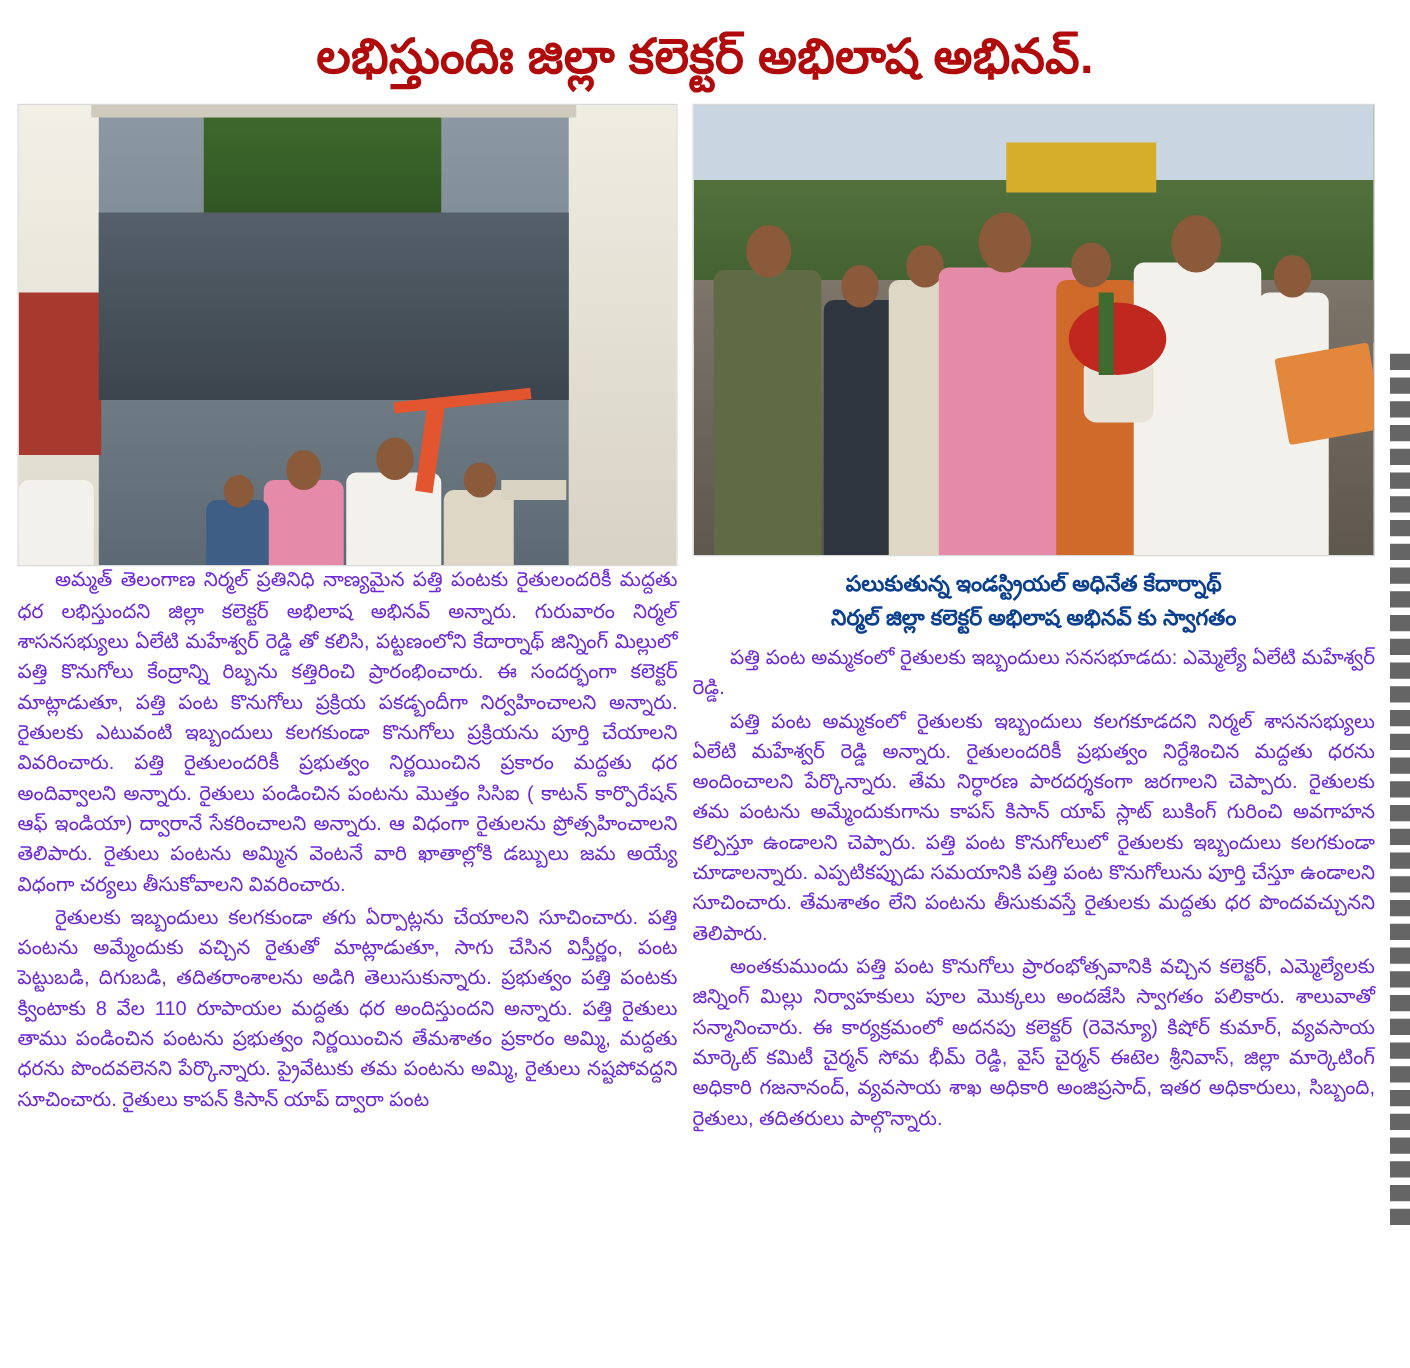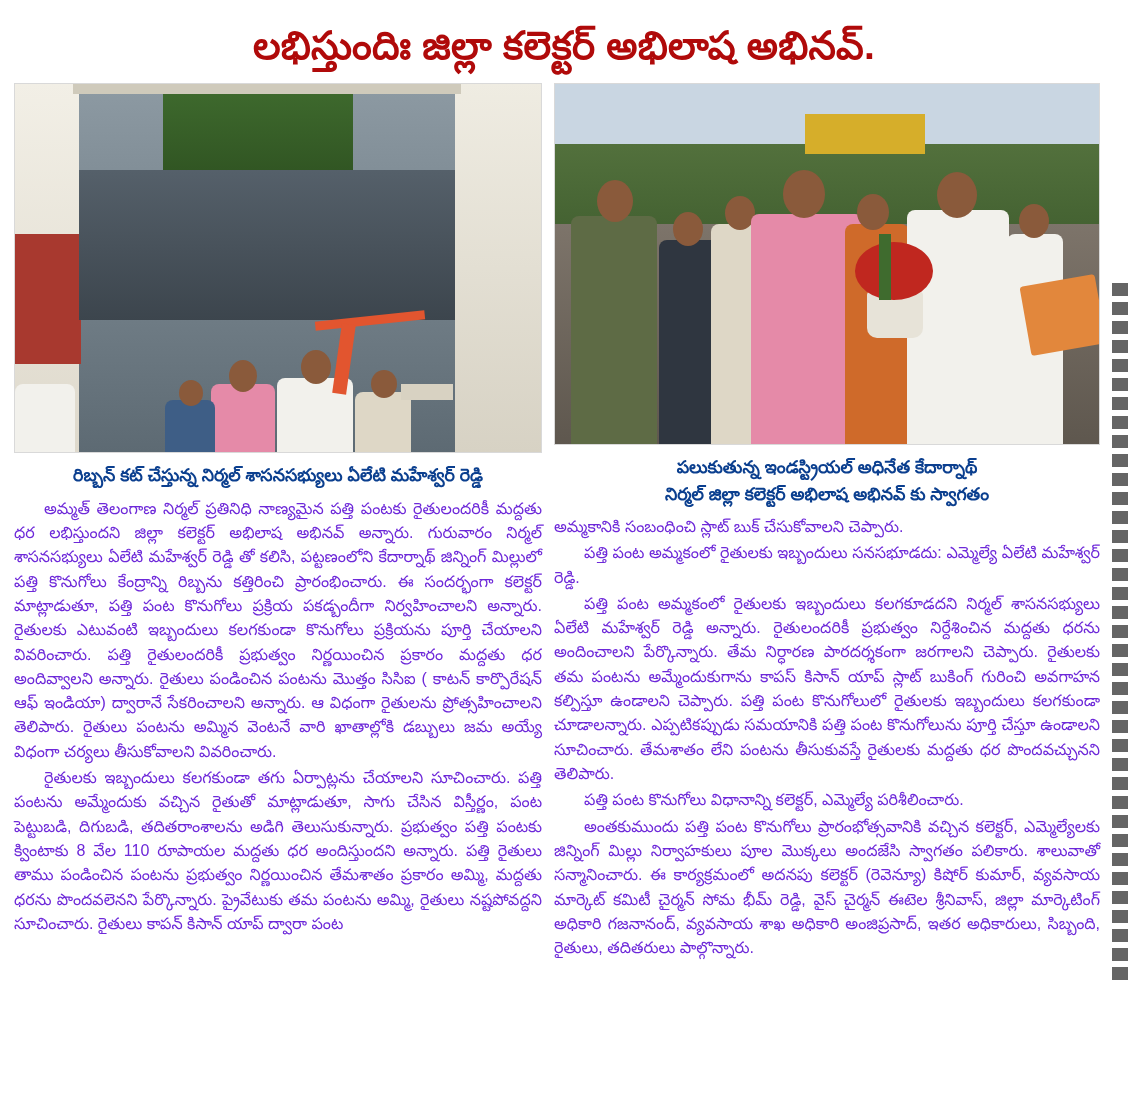--- a/index.html
+++ b/index.html
@@ -170,23 +170,20 @@
           <div class="head" style="left:356px;top:286px;width:26px;height:28px;"></div>
 
           <div class="rect person shirt-white" style="left:0px;top:300px;width:60px;height:70px;"></div>
 
           <div class="ribbon" style="left:300px;top:232px;width:110px;height:9px;transform:rotate(-6deg);"></div>
           <div class="ribbon" style="left:322px;top:240px;width:14px;height:70px;transform:rotate(8deg);"></div>
           <div class="rect" style="left:386px;top:300px;width:52px;height:16px;background:#d8d2c2;"></div>
         </div>
       </div>
 
-      <div class="cap">
-        <span class="cline">రిబ్బన్ కట్ చేస్తున్న నిర్మల్ శాసనసభ్యులు ఏలేటి మహేశ్వర్ రెడ్డి</span>
-      </div>
 
       <div class="body-text">
         <p>అమ్మత్ తెలంగాణ నిర్మల్ ప్రతినిధి నాణ్యమైన పత్తి పంటకు రైతులందరికీ మద్దతు ధర లభిస్తుందని జిల్లా కలెక్టర్ అభిలాష అభినవ్ అన్నారు. గురువారం నిర్మల్ శాసనసభ్యులు ఏలేటి మహేశ్వర్ రెడ్డి తో కలిసి, పట్టణంలోని కేదార్నాథ్ జిన్నింగ్ మిల్లులో పత్తి కొనుగోలు కేంద్రాన్ని రిబ్బను కత్తిరించి ప్రారంభించారు. ఈ సందర్భంగా కలెక్టర్ మాట్లాడుతూ, పత్తి పంట కొనుగోలు ప్రక్రియ పకడ్బందీగా నిర్వహించాలని అన్నారు. రైతులకు ఎటువంటి ఇబ్బందులు కలగకుండా కొనుగోలు ప్రక్రియను పూర్తి చేయాలని వివరించారు. పత్తి రైతులందరికీ ప్రభుత్వం నిర్ణయించిన ప్రకారం మద్దతు ధర అందివ్వాలని అన్నారు. రైతులు పండించిన పంటను మొత్తం సిసిఐ ( కాటన్ కార్పొరేషన్ ఆఫ్ ఇండియా) ద్వారానే సేకరించాలని అన్నారు. ఆ విధంగా రైతులను ప్రోత్సహించాలని తెలిపారు. రైతులు పంటను అమ్మిన వెంటనే వారి ఖాతాల్లోకి డబ్బులు జమ అయ్యే విధంగా చర్యలు తీసుకోవాలని వివరించారు.</p>
         <p>రైతులకు ఇబ్బందులు కలగకుండా తగు ఏర్పాట్లను చేయాలని సూచించారు. పత్తి పంటను అమ్మేందుకు వచ్చిన రైతుతో మాట్లాడుతూ, సాగు చేసిన విస్తీర్ణం, పంట పెట్టుబడి, దిగుబడి, తదితరాంశాలను అడిగి తెలుసుకున్నారు. ప్రభుత్వం పత్తి పంటకు క్వింటాకు 8 వేల 110 రూపాయల మద్దతు ధర అందిస్తుందని అన్నారు.   పత్తి రైతులు తాము పండించిన పంటను ప్రభుత్వం నిర్ణయించిన తేమశాతం ప్రకారం అమ్మి, మద్దతు ధరను పొందవలెనని పేర్కొన్నారు. ప్రైవేటుకు తమ పంటను అమ్మి, రైతులు నష్టపోవద్దని సూచించారు. రైతులు కాపన్ కిసాన్ యాప్ ద్వారా పంట</p>
       </div>
     </div>
 
     <div class="col-mid">
 
       <div class="photo photo-2">
@@ -224,24 +221,22 @@
           <div class="cloth-stack" style="left:470px;top:196px;width:76px;height:70px;transform:rotate(-10deg);"></div>
         </div>
       </div>
 
       <div class="cap">
         <span class="cline">పలుకుతున్న ఇండస్ట్రియల్ అధినేత కేదార్నాథ్</span>
         <span class="cline">నిర్మల్ జిల్లా కలెక్టర్ అభిలాష అభినవ్ కు స్వాగతం</span>
       </div>
 
       <div class="body-text">
-        <p class="noindent">అమ్మకానికి సంబంధించి స్లాట్ బుక్ చేసుకోవాలని చెప్పారు.</p>
         <p>పత్తి పంట అమ్మకంలో రైతులకు ఇబ్బందులు సనసభూడదు:  ఎమ్మెల్యే ఏలేటి మహేశ్వర్ రెడ్డి.</p>
         <p>పత్తి పంట అమ్మకంలో రైతులకు ఇబ్బందులు కలగకూడదని నిర్మల్ శాసనసభ్యులు ఏలేటి మహేశ్వర్ రెడ్డి అన్నారు. రైతులందరికీ ప్రభుత్వం నిర్దేశించిన మద్దతు ధరను అందించాలని పేర్కొన్నారు. తేమ నిర్ధారణ పారదర్శకంగా జరగాలని చెప్పారు. రైతులకు తమ పంటను అమ్మేందుకుగాను కాపస్ కిసాన్ యాప్ స్లాట్ బుకింగ్ గురించి అవగాహన కల్పిస్తూ ఉండాలని చెప్పారు. పత్తి పంట కొనుగోలులో రైతులకు ఇబ్బందులు కలగకుండా చూడాలన్నారు. ఎప్పటికప్పుడు సమయానికి పత్తి పంట కొనుగోలును పూర్తి చేస్తూ ఉండాలని సూచించారు. తేమశాతం లేని పంటను తీసుకువస్తే రైతులకు మద్దతు ధర పొందవచ్చునని తెలిపారు.</p>
-        <p>పత్తి పంట కొనుగోలు విధానాన్ని కలెక్టర్, ఎమ్మెల్యే పరిశీలించారు.</p>
         <p>అంతకుముందు పత్తి పంట కొనుగోలు ప్రారంభోత్సవానికి వచ్చిన కలెక్టర్, ఎమ్మెల్యేలకు జిన్నింగ్ మిల్లు నిర్వాహకులు పూల మొక్కలు అందజేసి స్వాగతం పలికారు. శాలువాతో సన్మానించారు. ఈ కార్యక్రమంలో అదనపు కలెక్టర్ (రెవెన్యూ) కిషోర్ కుమార్, వ్యవసాయ మార్కెట్ కమిటీ చైర్మన్ సోమ భీమ్ రెడ్డి, వైస్ చైర్మన్ ఈటెల శ్రీనివాస్, జిల్లా మార్కెటింగ్ అధికారి గజనానంద్, వ్యవసాయ శాఖ అధికారి అంజిప్రసాద్, ఇతర అధికారులు, సిబ్బంది, రైతులు, తదితరులు పాల్గొన్నారు.</p>
       </div>
     </div>
 
     <div class="col-right">
       <div class="sliver-line" style="margin-top:200px;"></div>
       <div class="sliver-line"></div>
       <div class="sliver-line"></div>
       <div class="sliver-line"></div>
       <div class="sliver-line"></div>

